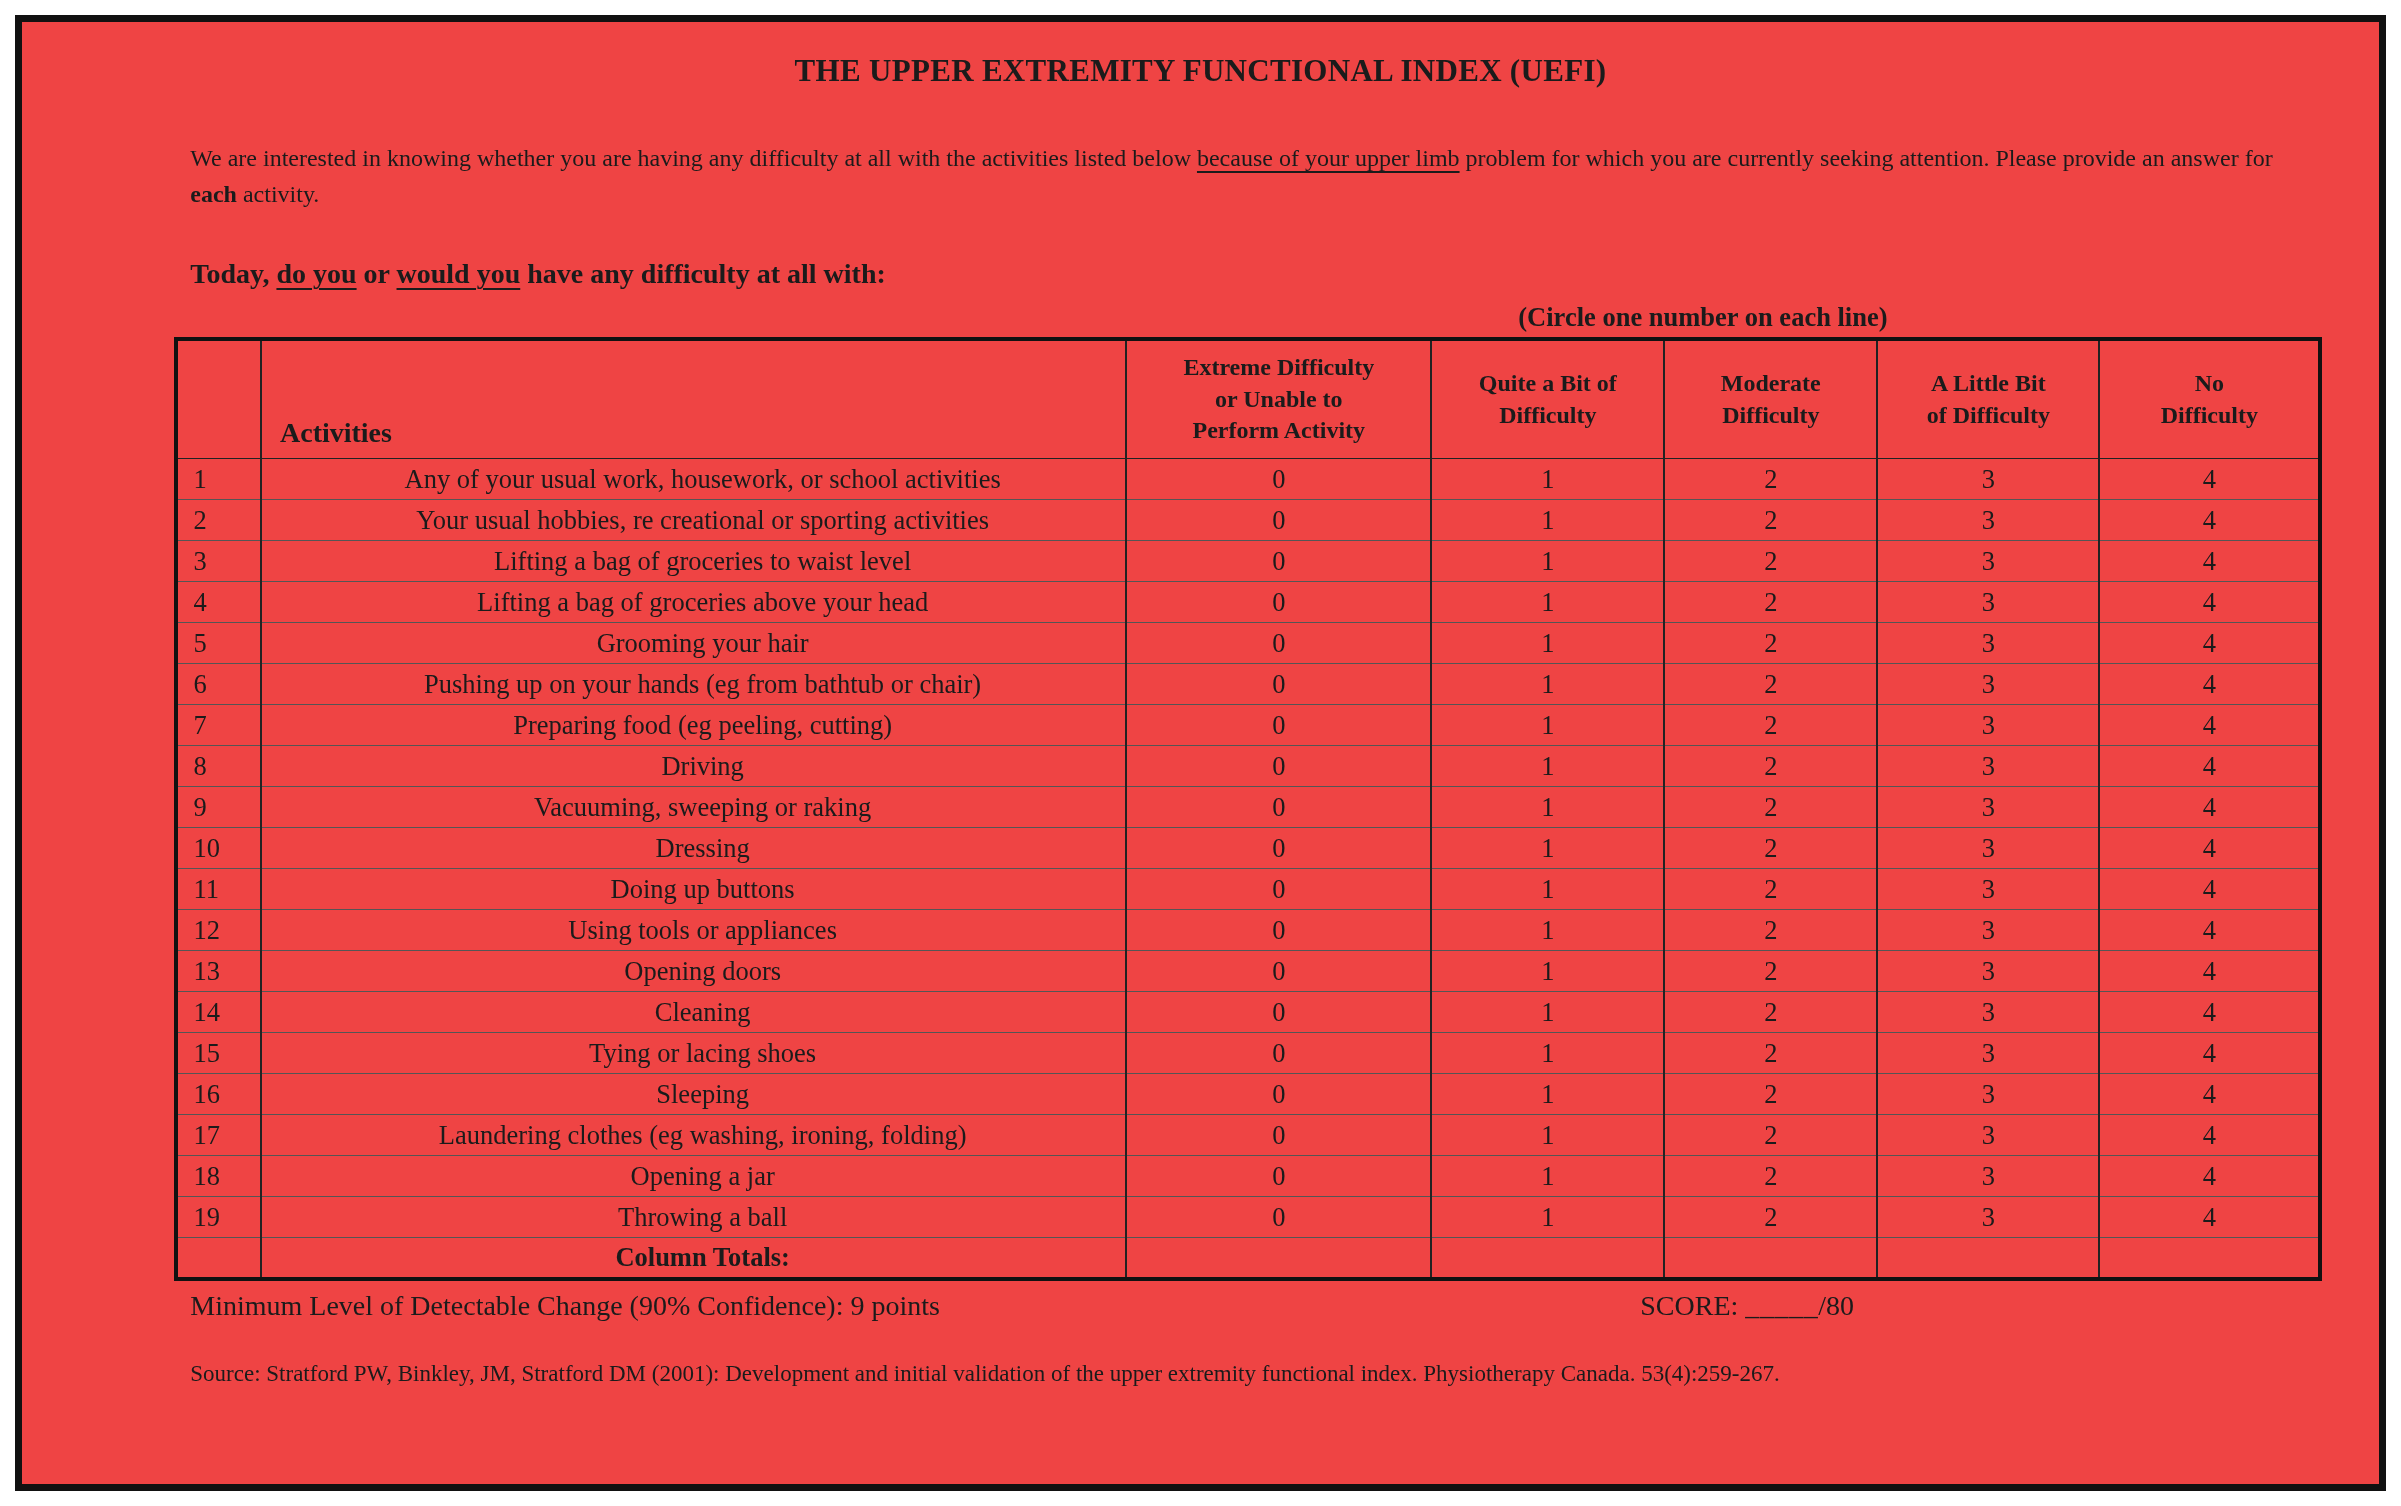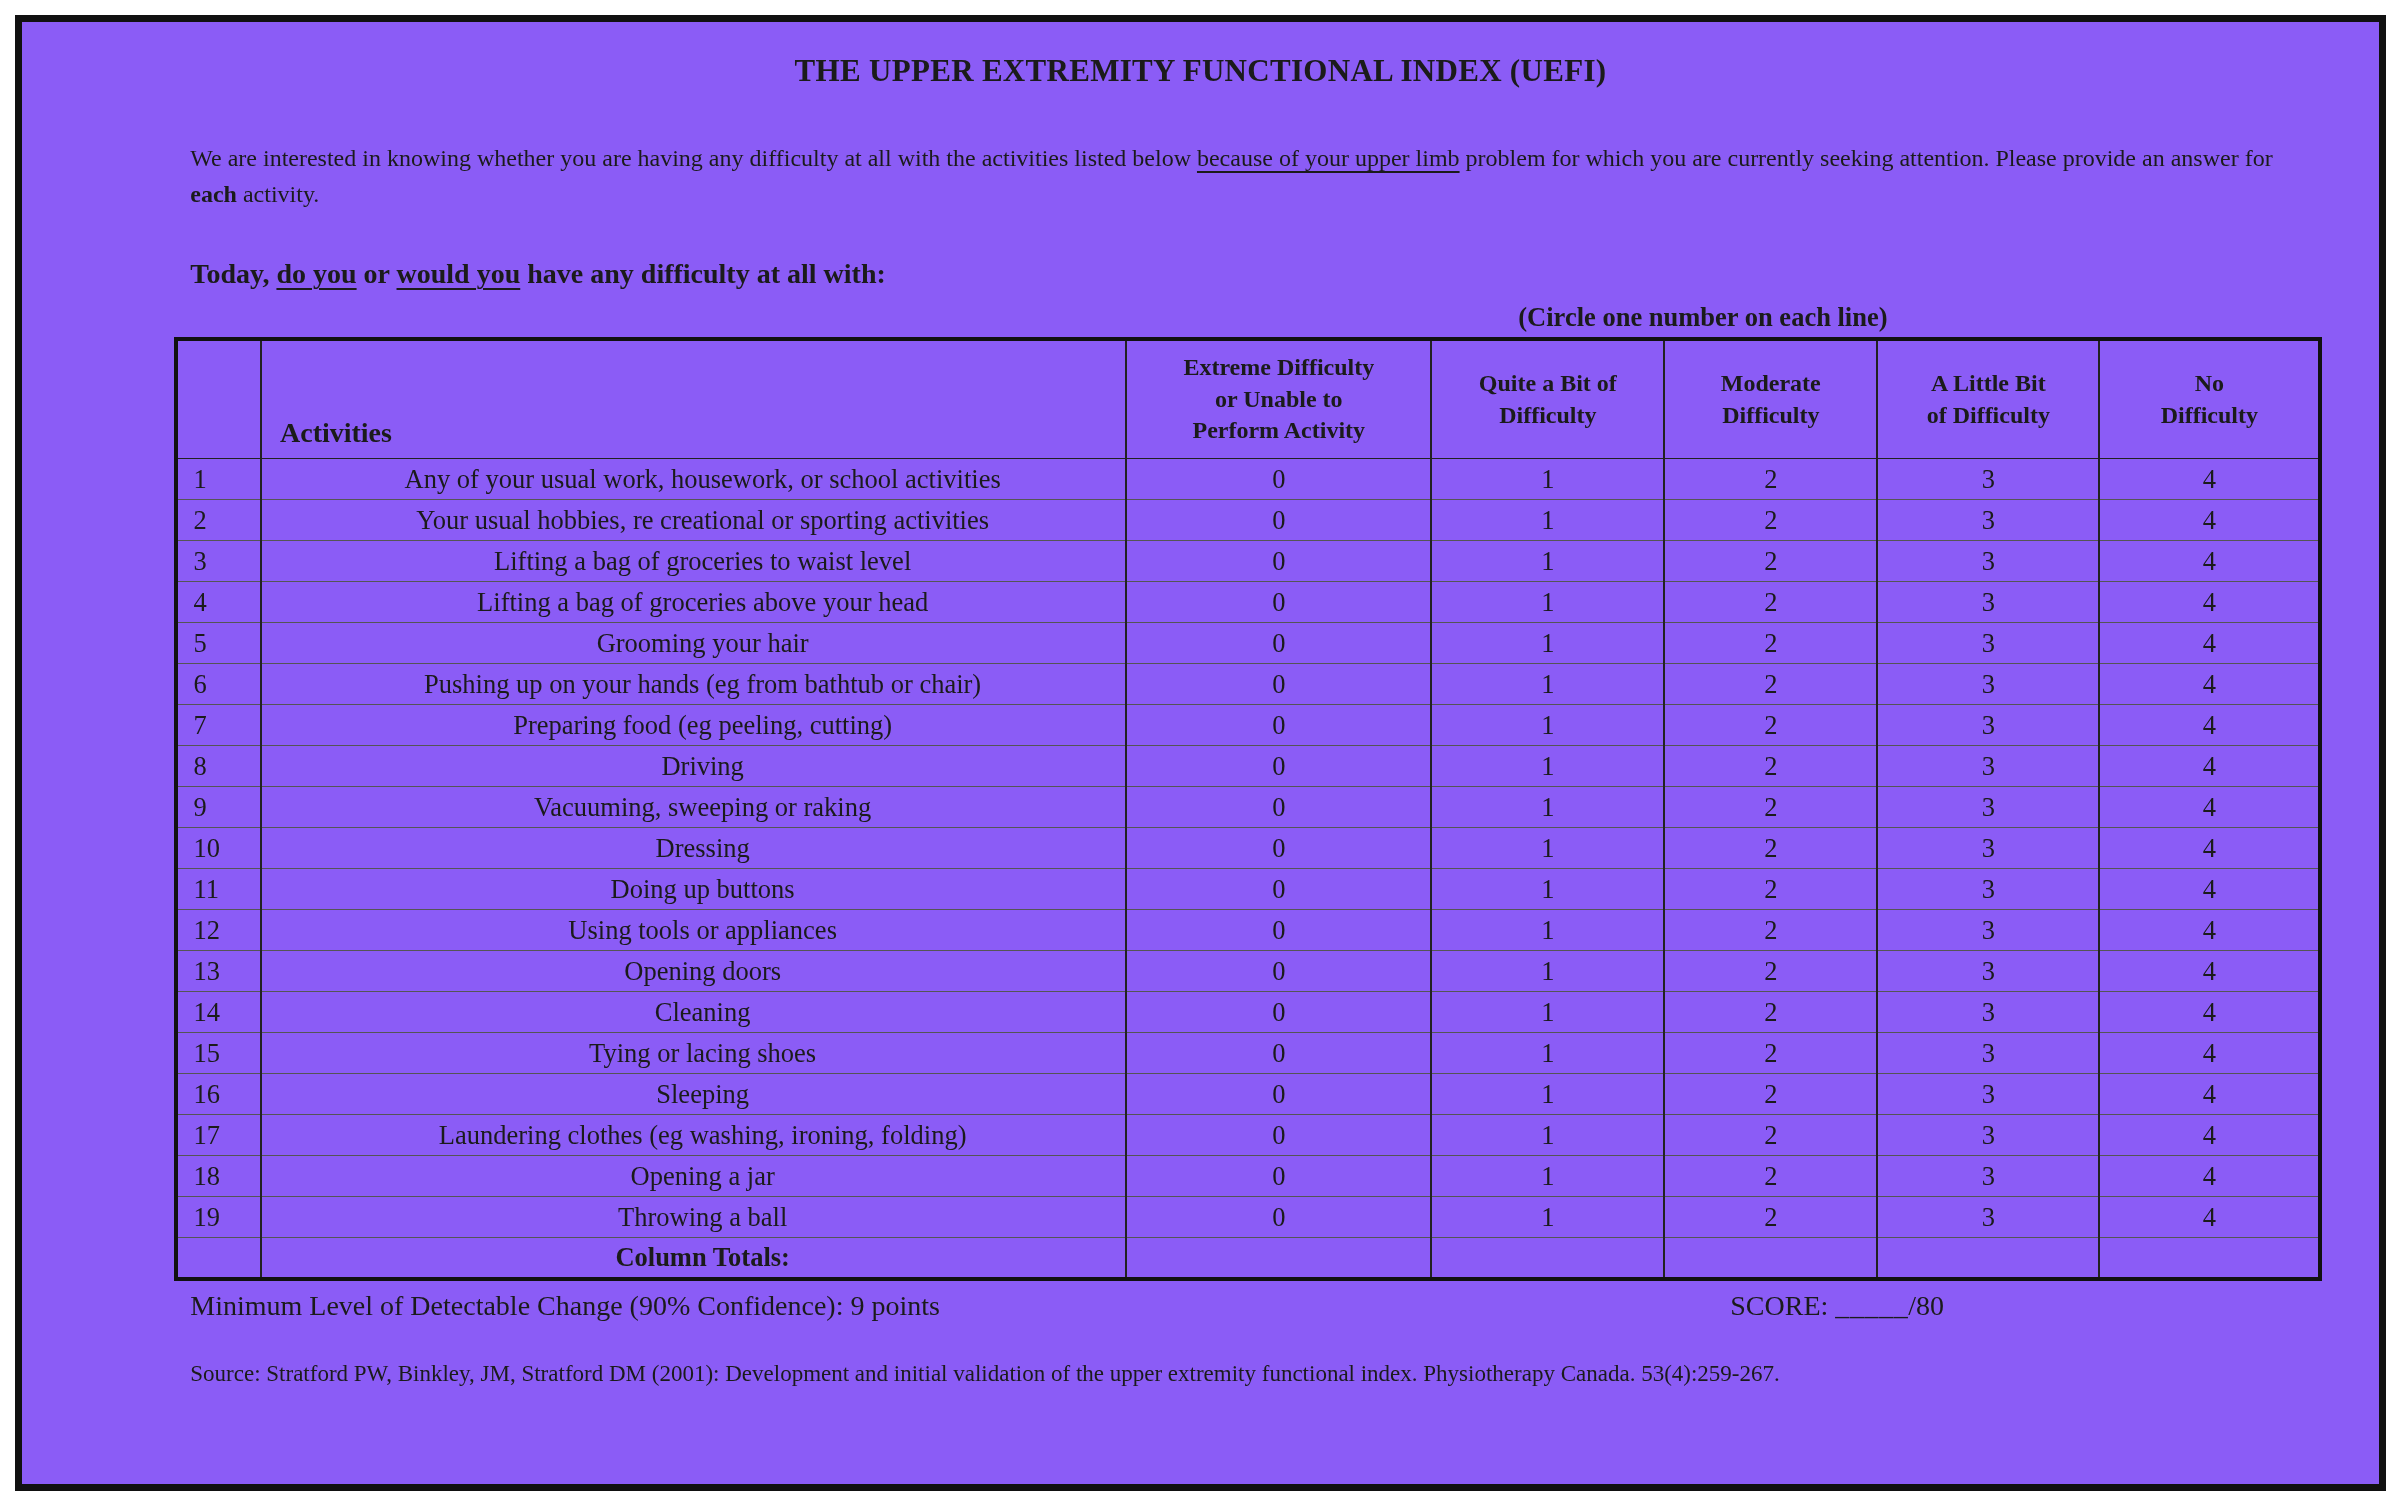--- a/index.html
+++ b/index.html
@@ -1,21 +1,21 @@
 <!DOCTYPE html>
 <html style="font-size:9.4px"><head>
 <meta charset="utf-8">
 <style>
   * { margin: 0; padding: 0; box-sizing: border-box; }
   html, body { width: 2401px; height: 1506px; background: #ffffff; overflow: hidden; }
   body { font-family: "Liberation Serif", serif; color: #1b1b1b; position: relative; }
 
   .frame {
     position: absolute; left: 15.3px; top: 15.3px; right: 15.3px; bottom: 15.3px;
-    border: 7px solid #111111; background: #8b5cf6;
+    border: 7px solid #111111; background: #ef4444;
   }
 
   .title {
     text-align: center; font-size: 31px; font-weight: bold;
     margin-top: 31px; letter-spacing: 0.3px;
   }
 
   .intro {
     margin: 52px 88px 0 168px; font-size: 24px; line-height: 1.48;
     max-width: 2144px;
@@ -47,21 +47,21 @@
   .uefi td { height: 41px; font-size: 26.5px; }
   td.num { text-align: left; padding-left: 15.3px; }
   td.act { text-align: center; padding-left: 17.7px; }
   td.score { text-align: center; }
   .bold { font-weight: bold; }
 
   .footer-line {
     position: relative; margin: 9.4px 0 0 168px;
     font-size: 28px; font-weight: normal; height: 37px;
   }
-  .score-group { position: absolute; left: 1540px; top: 0; white-space: nowrap; }
+  .score-group { position: absolute; left: 1450px; top: 0; white-space: nowrap; }
   .blank { letter-spacing: 0.6px; }
 
   .source { margin: 34px 71px 0 168px; font-size: 23px; }
 </style>
 </head>
 <body>
 
 <div class="frame">
 
   <h1 class="title">THE UPPER EXTREMITY FUNCTIONAL INDEX (UEFI)</h1>

